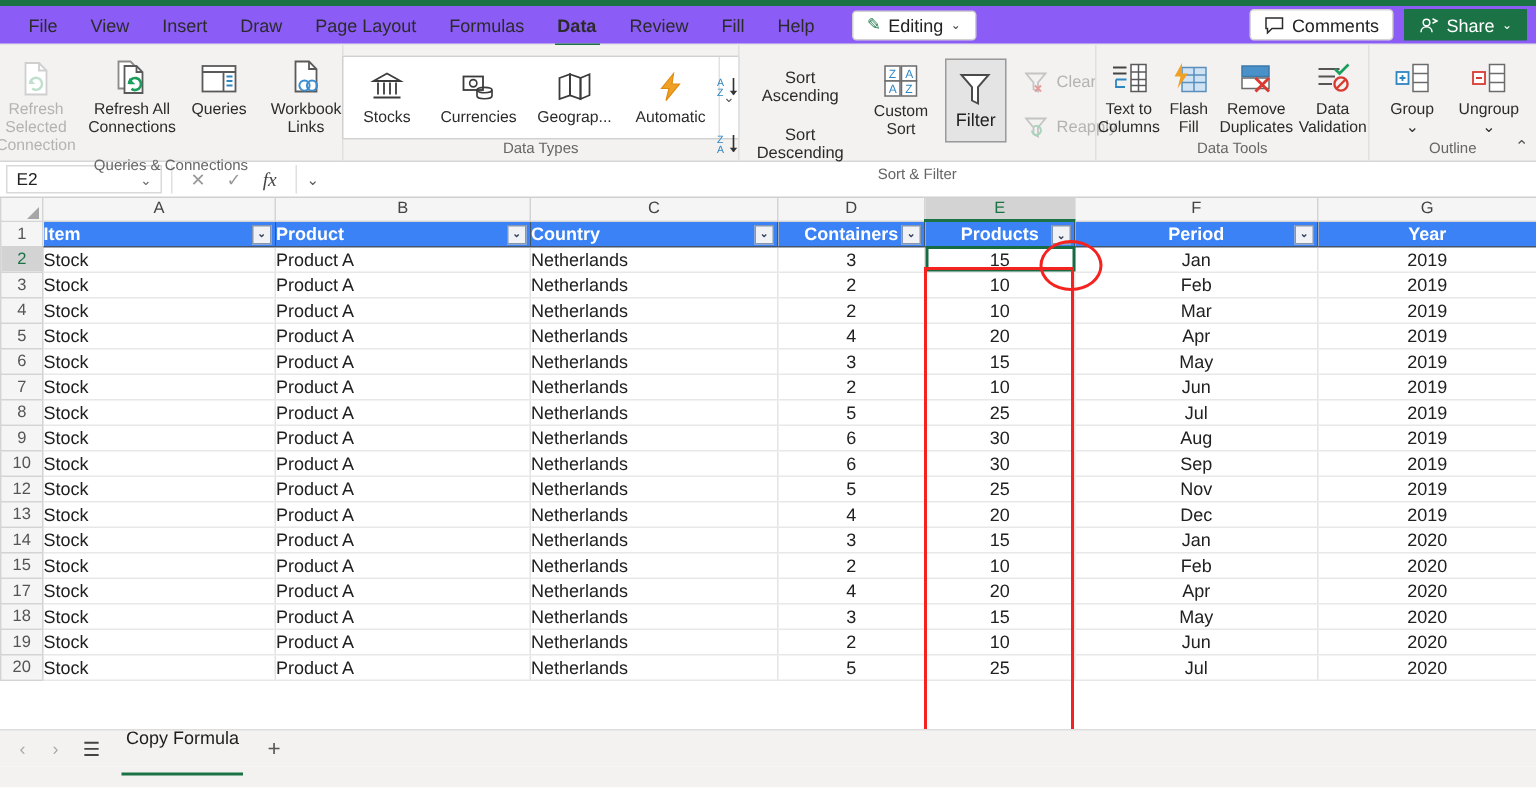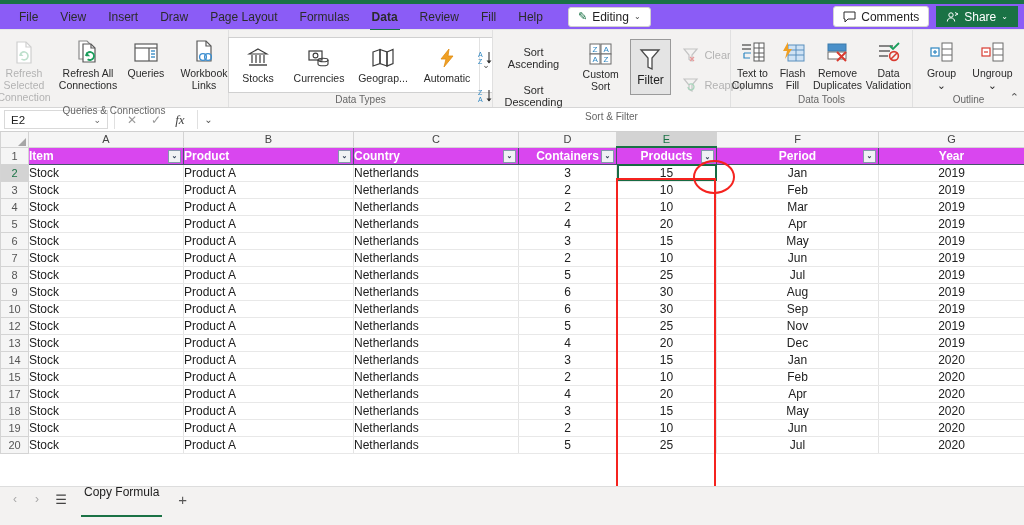--- a/index.html
+++ b/index.html
@@ -111,21 +111,21 @@
   .rowhdr {
     width: 28px; background: #f5f5f5; border: 1px solid #d4d4d4;
     font-size: 11px; color: #555; text-align: center; font-weight: normal;
   }
   .rowhdr.sel { color: #1a7245; background: #d3d3d3; }
   td.cell {
     height: 17px; border-right: 1px solid #e4e4e4; border-bottom: 1px solid #e8e8e8;
     font-size: 12px; padding: 0 5px; white-space: nowrap; overflow: hidden;
   }
   td.hdrcell {
-    background: #d946ef; color: #fff; font-weight: bold; font-size: 12px;
+    background: #3b82f6; color: #fff; font-weight: bold; font-size: 12px;
     border-right: 1px solid #44546A; border-bottom: 1px solid #44546A; position: relative;
     height: 17px; padding: 0 5px;
   }
   td.hdrcell.ctr { text-align: center; }
   .fdrop {
     position: absolute; right: 2px; top: 2px; width: 13px; height: 13px;
     background: #f0f2f5; border: 1px solid #8696ae; display: flex;
     align-items: center; justify-content: center; font-size: 7px; color: #33415a; cursor: pointer;
   }
   td.num { text-align: center; }

